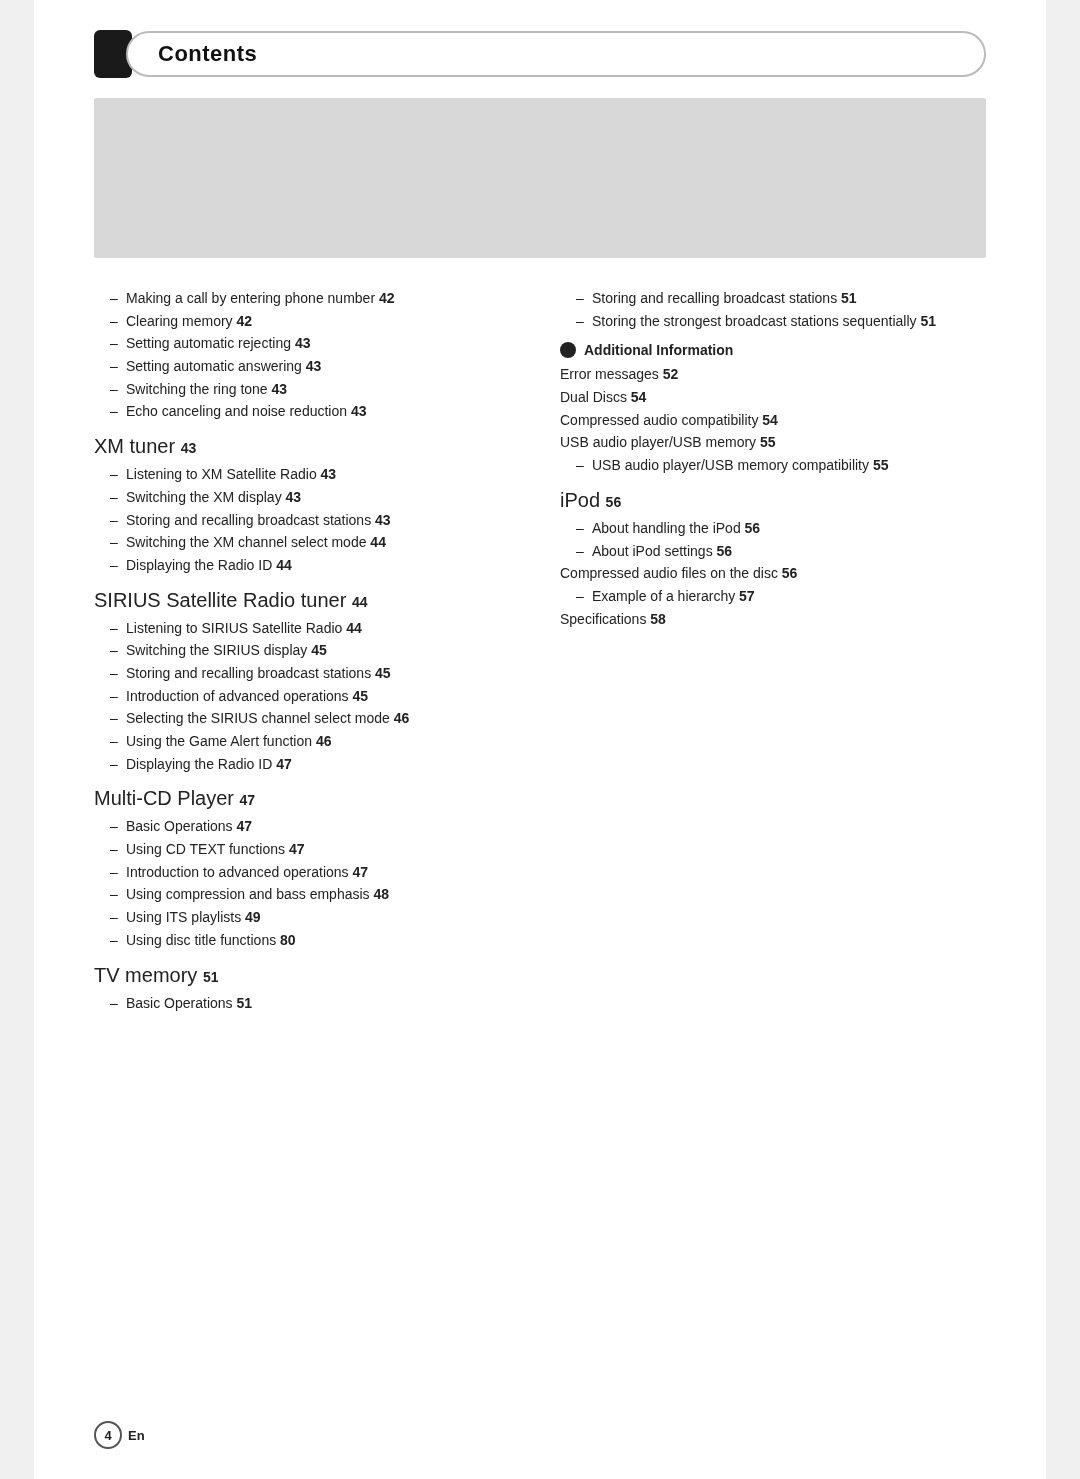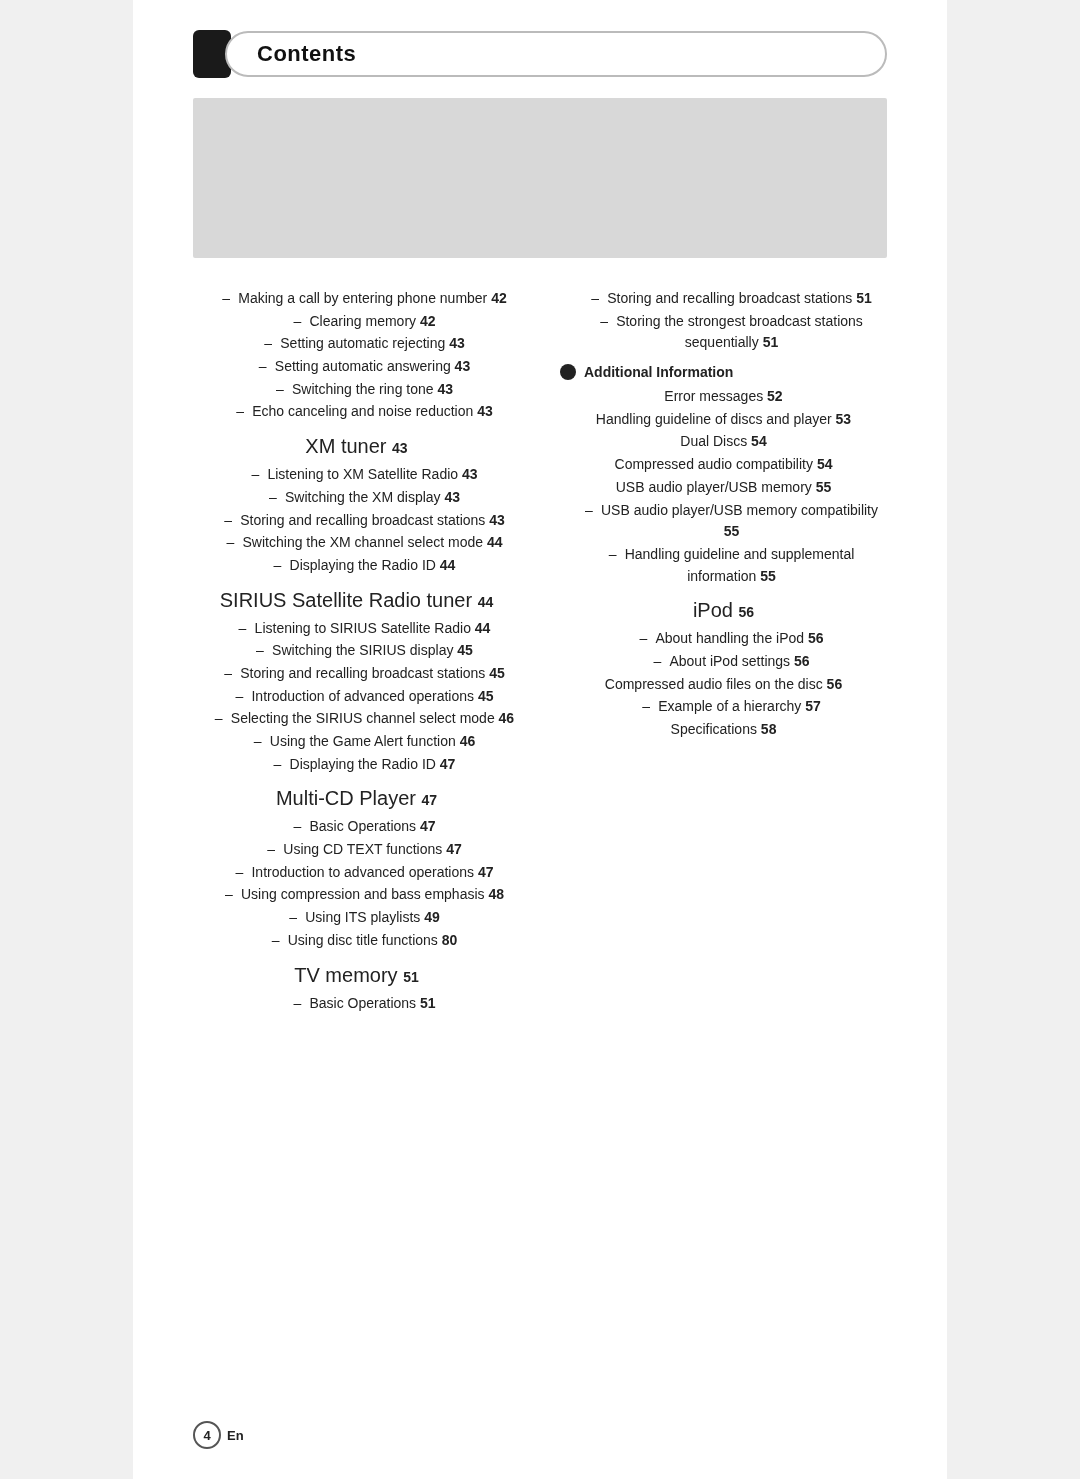--- a/index.html
+++ b/index.html
@@ -5,21 +5,21 @@
     * { margin: 0; padding: 0; box-sizing: border-box; }
     body {
       width: 1080px;
       min-height: 1479px;
       background: #f0f0f0;
       font-family: Arial, Helvetica, sans-serif;
       font-size: 14px;
       color: #222;
     }
     .page {
-      width: 814px;
+      width: 1012px;
       margin: 0 auto;
       background: #fff;
       min-height: 1479px;
       padding: 30px 60px 60px 60px;
       position: relative;
     }
 
     
     .header-bar {
       display: flex;
@@ -67,21 +67,20 @@
     }
     .col-right {
       flex: 1;
       min-width: 0;
     }
 
     
     .toc-entry {
       line-height: 1.55;
       margin-bottom: 1px;
-      text-align: center;
     }
     .toc-entry .sub {
       padding-left: 16px;
       position: relative;
     }
     .toc-entry .sub::before {
       content: '–';
       position: absolute;
       left: 0;
     }
@@ -196,26 +195,24 @@
       </div>
 
     <div class="col-right" id="right-col">
         <div class="toc-entry indent1"><span class="sub">Storing and recalling broadcast stations <span class="page-num">51</span></span></div>
         <div class="toc-entry indent1"><span class="sub">Storing the strongest broadcast stations sequentially <span class="page-num">51</span></span></div>
         <div class="additional-info-head">
           <div class="bullet-circle"></div>
   <span class="additional-info-head-label">Additional Information</span>
         </div>
         <div class="toc-entry">Error messages <span class="page-num">52</span></div>
-        <div class="toc-entry">Handling guideline of discs and player <span class="page-num">53</span></div>
         <div class="toc-entry">Dual Discs <span class="page-num">54</span></div>
         <div class="toc-entry">Compressed audio compatibility <span class="page-num">54</span></div>
         <div class="toc-entry">USB audio player/USB memory <span class="page-num">55</span></div>
         <div class="toc-entry indent1"><span class="sub">USB audio player/USB memory compatibility <span class="page-num">55</span></span></div>
-        <div class="toc-entry indent1"><span class="sub">Handling guideline and supplemental information <span class="page-num">55</span></span></div>
         <div class="toc-entry section-head"><span class="section-head-label">iPod </span><span class="page-num">56</span></div>
         <div class="toc-entry indent1"><span class="sub">About handling the iPod <span class="page-num">56</span></span></div>
         <div class="toc-entry indent1"><span class="sub">About iPod settings <span class="page-num">56</span></span></div>
         <div class="toc-entry">Compressed audio files on the disc <span class="page-num">56</span></div>
         <div class="toc-entry indent1"><span class="sub">Example of a hierarchy <span class="page-num">57</span></span></div>
         <div class="toc-entry">Specifications <span class="page-num">58</span></div>
       </div>
 
   </div>
 

